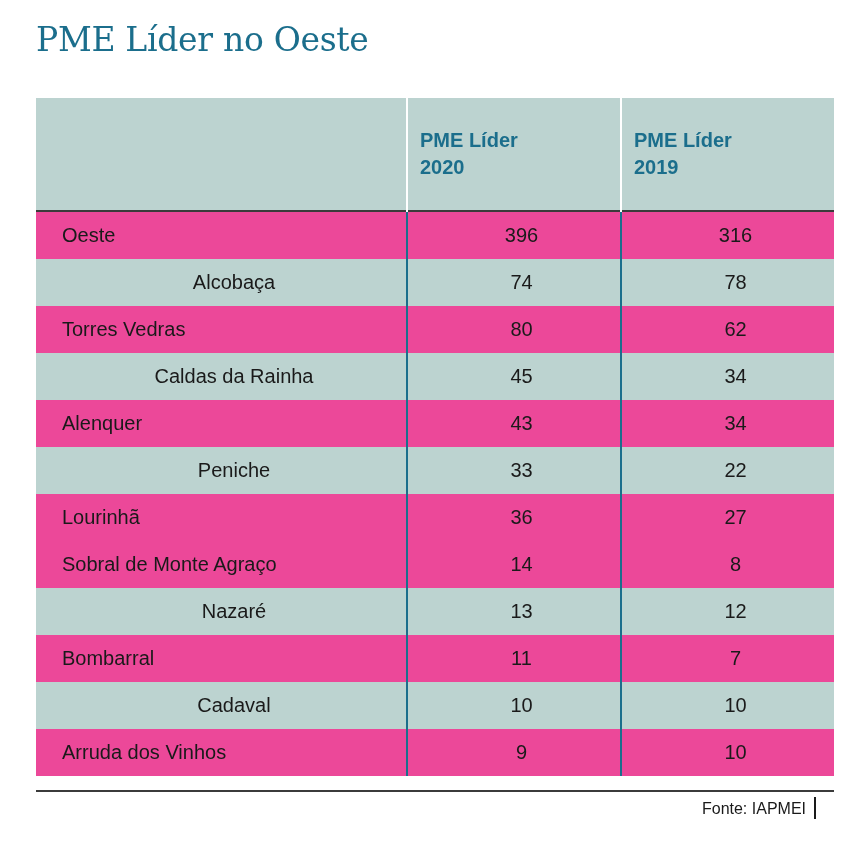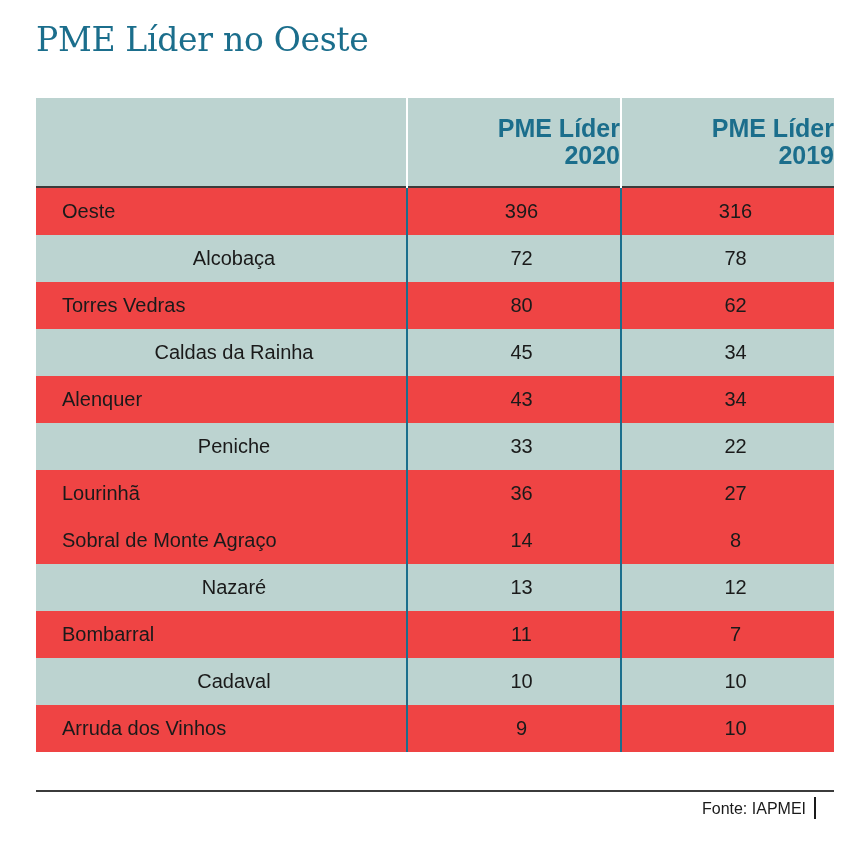--- a/index.html
+++ b/index.html
@@ -41,26 +41,26 @@
     width: 798px;
     table-layout: fixed;
   }
   table.data col.c0 { width: 371px; }
   table.data col.c1 { width: 214px; }
   table.data col.c2 { width: 213px; }
 
   thead th {
     background: #bcd3d0;
     color: #1b6e8c;
-    font-size: 25px;
+    font-size: 20px;
     font-weight: bold;
-    text-align: right;
+    text-align: left;
     vertical-align: middle;
     height: 88px;
-    padding: 0;
+    padding: 12px;
     border: none;
   }
   thead th.corner {
     background: #bcd3d0;
   }
   thead th .hl {
     display: block;
     line-height: 27px;
   }
   
@@ -69,21 +69,21 @@
   }
 
   tbody td {
     font-size: 20px;
     color: #1a1a1a;
     height: 47px;
     padding: 0;
     border: none;
     vertical-align: middle;
   }
-  tbody tr.odd td { background: #ef4444; }
+  tbody tr.odd td { background: #ec4899; }
   tbody tr.even td { background: #bcd3d0; text-align: center; }
 
   tbody td.label {
     text-align: left;
     padding-left: 26px;
     font-weight: normal;
   }
   tbody td.num {
     text-align: center;
     padding-left: 15px;
@@ -152,21 +152,21 @@
         </tr>
       </thead>
       <tbody>
         <tr class="odd first">
           <td class="label">Oeste</td>
           <td class="num sep1">396</td>
           <td class="num sep2">316</td>
         </tr>
         <tr class="even">
           <td class="label">Alcobaça</td>
-          <td class="num sep1">72</td>
+          <td class="num sep1">74</td>
           <td class="num sep2">78</td>
         </tr>
         <tr class="odd">
           <td class="label">Torres Vedras</td>
           <td class="num sep1">80</td>
           <td class="num sep2">62</td>
         </tr>
         <tr class="even">
           <td class="label">Caldas da Rainha</td>
           <td class="num sep1">45</td>

